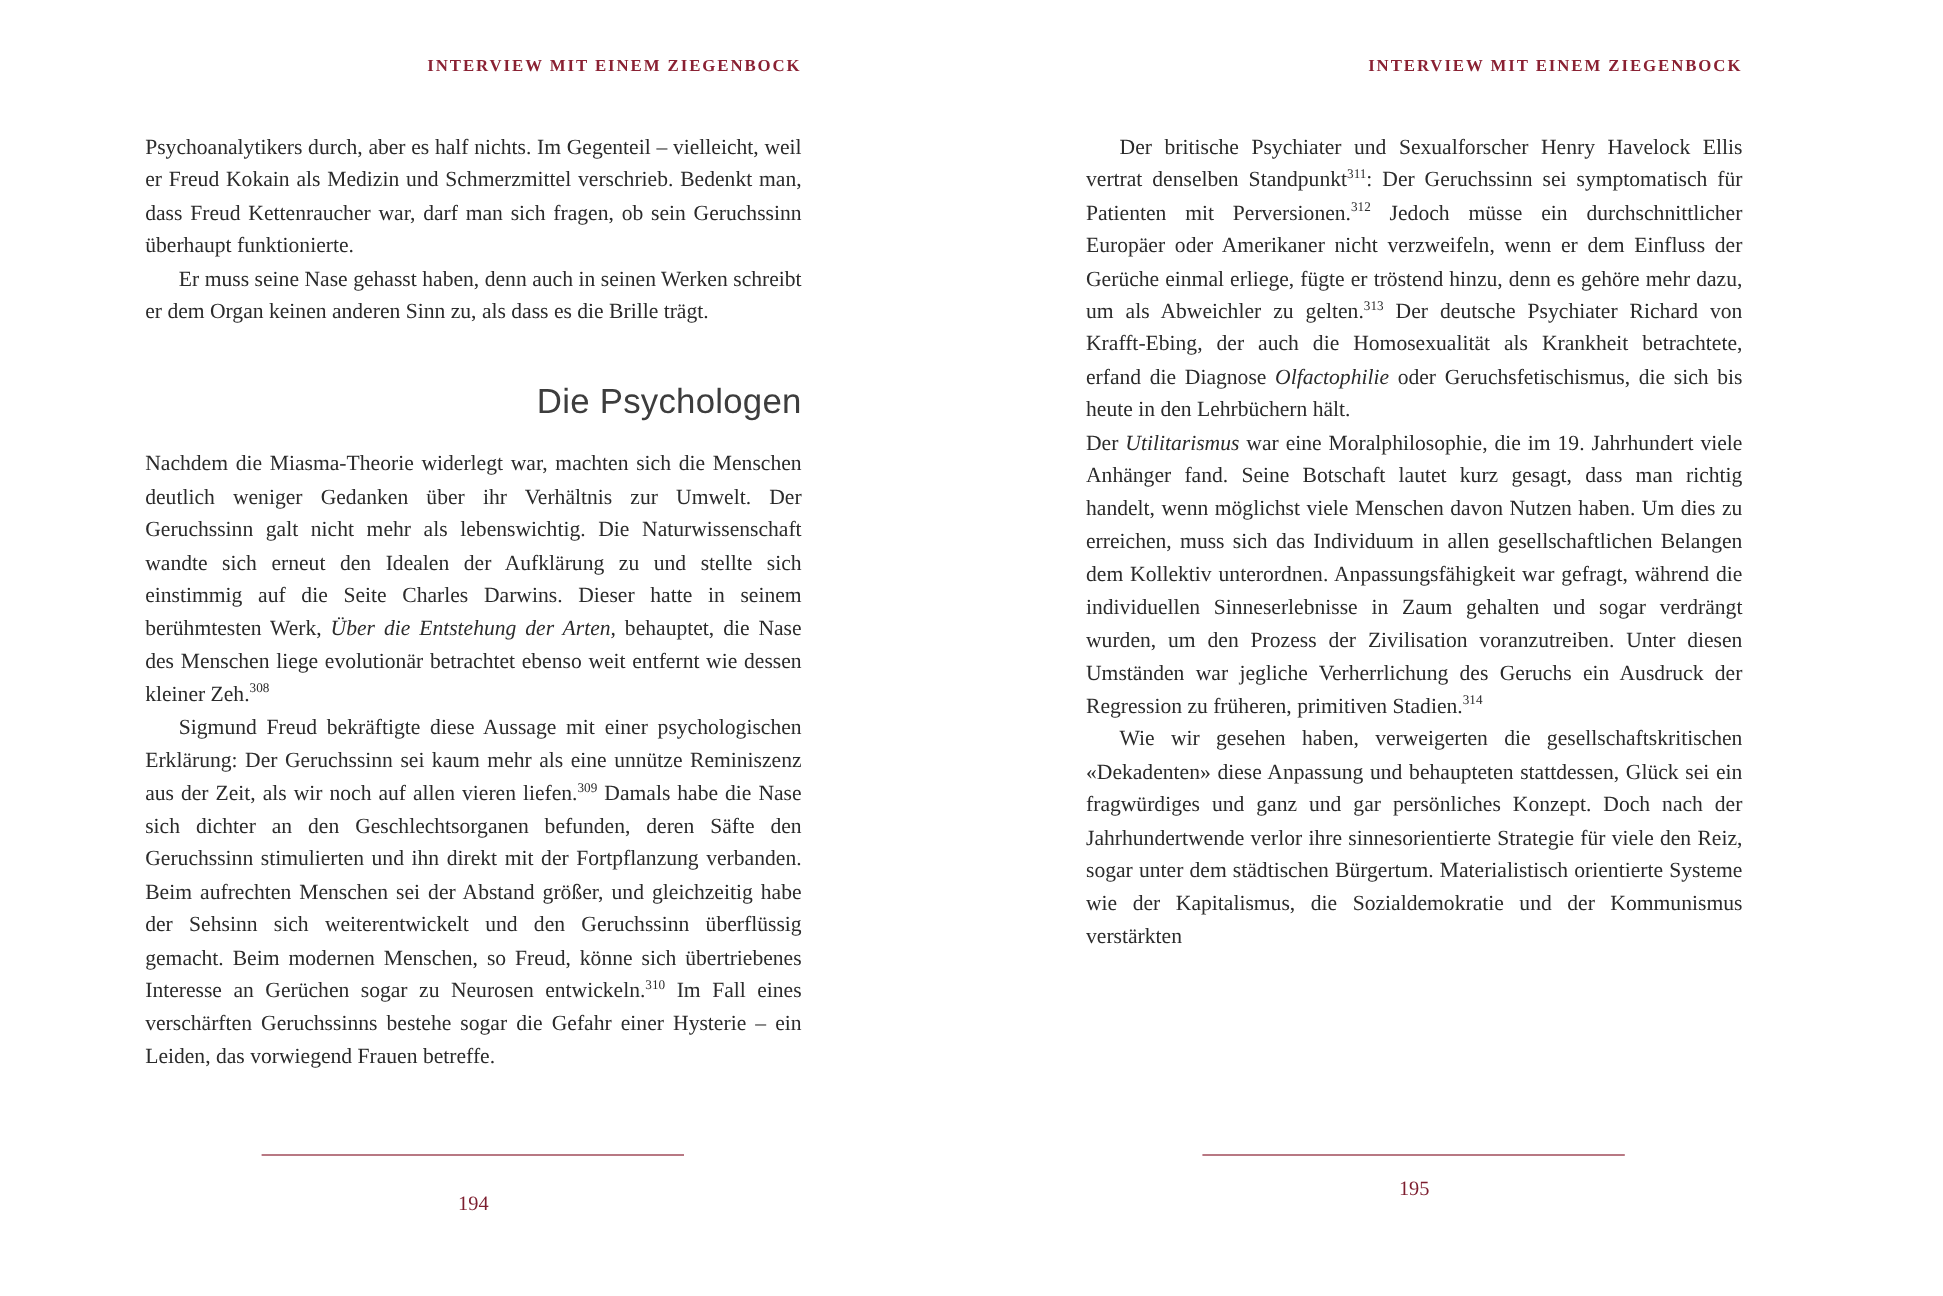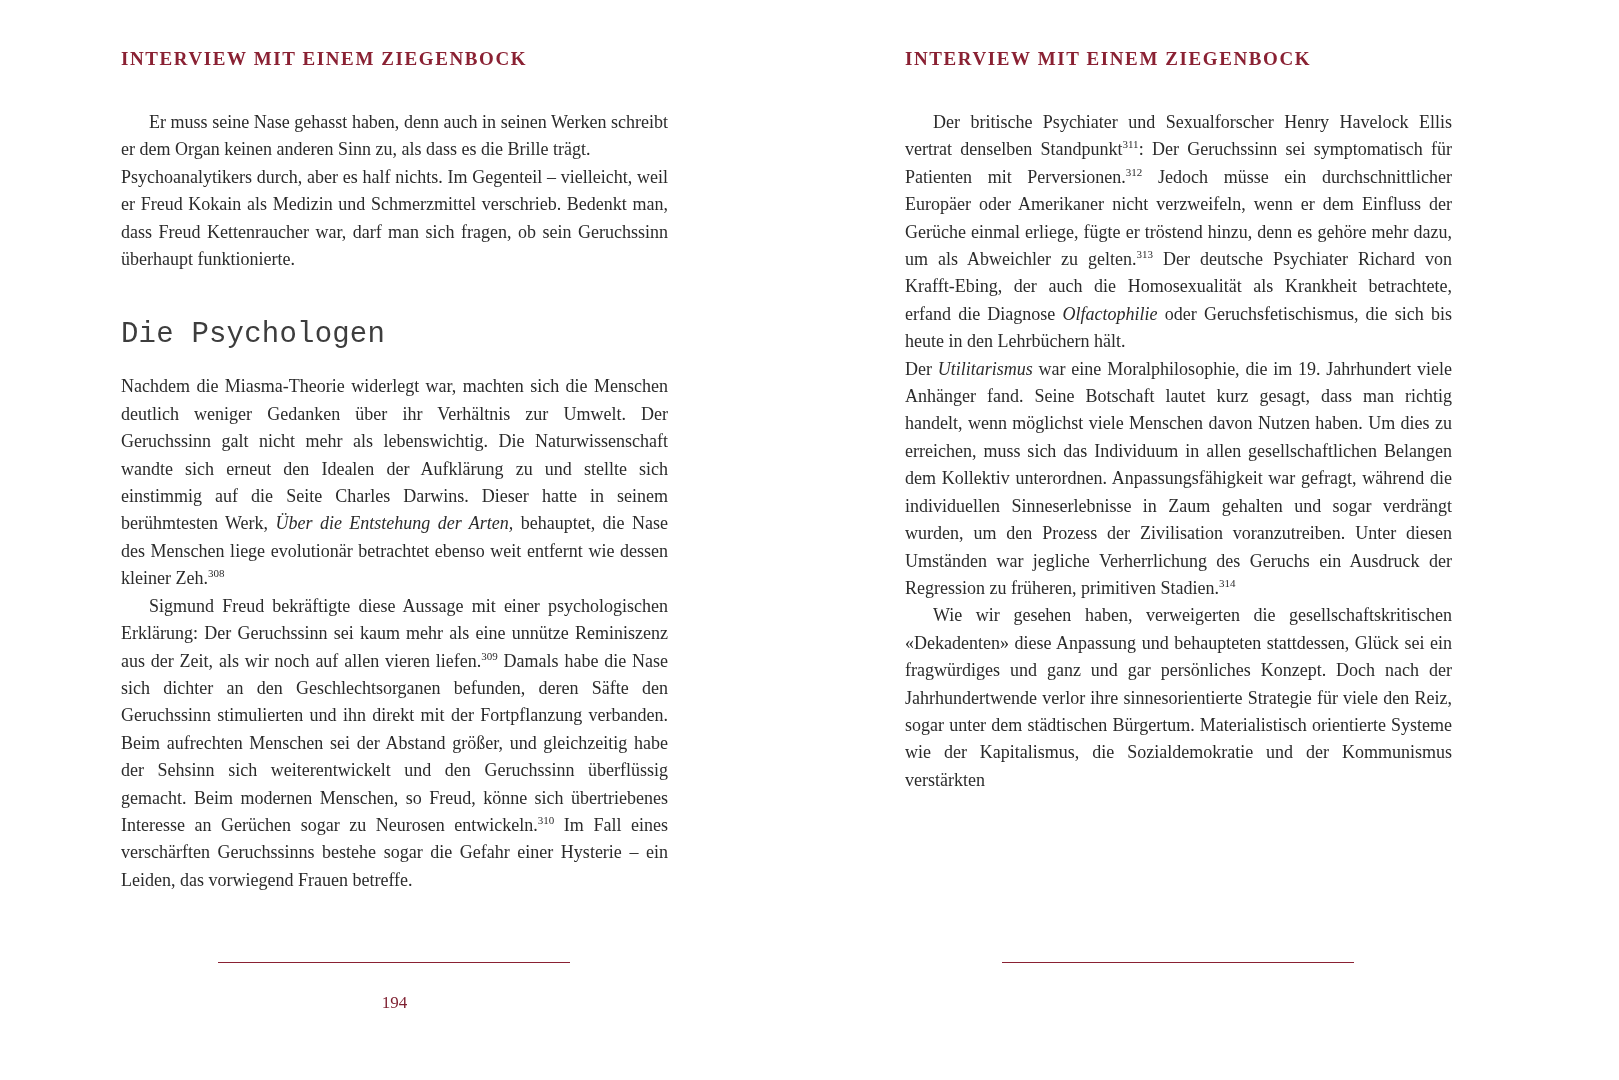--- a/index.html
+++ b/index.html
@@ -25,23 +25,23 @@
     width: 809px;
     height: 1080px;
     flex: 0 0 auto;
   }
   .page.right { width: 810px; }
 
   .running-header {
     position: absolute;
     top: 48px;
     width: 547px;
-    text-align: left;
+    text-align: right;
     font-family: "Liberation Serif", serif;
-    font-size: 19px;
+    font-size: 14px;
     font-weight: bold;
     letter-spacing: 1.6px;
     color: #8a2133;
     text-transform: uppercase;
   }
   .page.left  .running-header { left: 121px; }
   .page.right .running-header { left: 96px; }
 
   .page-body {
     position: absolute;
@@ -63,25 +63,25 @@
   .page-body p.body-paragraph .italic { font-style: italic; }
 
   .page-body p.body-paragraph sup {
     font-size: 11px;
     line-height: 0;
     vertical-align: super;
   }
 
   h2.section-heading {
     margin: 44px 0 20px 0;
-    font-family: Liberation Mono, monospace;
+    font-family: Liberation Sans, sans-serif;
     font-weight: 400;
     font-size: 29px;
     line-height: 36px;
-    text-align: left;
+    text-align: right;
     color: #3d3d3d;
     letter-spacing: 0.2px;
   }
 
   .footer-rule {
     position: absolute;
     top: 962px;
     width: 352px;
     height: 0;
     border-top: 1.2px solid #8a2133;
@@ -101,33 +101,34 @@
   .page.right .page-number { left: 96px; }
 </style>
 </head>
 <body>
 
 <div class="spread">
 
   <div class="page left">
     <div class="running-header">INTERVIEW MIT EINEM ZIEGENBOCK</div>
     <div class="page-body">
+        <p class="body-paragraph"><span>Psychoanalytikers durch, aber es half nichts. Im Gegenteil – vielleicht, weil er Freud Kokain als Medizin und Schmerzmittel verschrieb. Bedenkt man, dass Freud Kettenraucher war, darf man sich fragen, ob sein Geruchssinn überhaupt funktionierte.</span></p>
         <p class="body-paragraph indent"><span>Er muss seine Nase gehasst haben, denn auch in seinen Werken schreibt er dem Organ keinen anderen Sinn zu, als dass es die Brille trägt.</span></p>
-        <p class="body-paragraph"><span>Psychoanalytikers durch, aber es half nichts. Im Gegenteil – vielleicht, weil er Freud Kokain als Medizin und Schmerzmittel verschrieb. Bedenkt man, dass Freud Kettenraucher war, darf man sich fragen, ob sein Geruchssinn überhaupt funktionierte.</span></p>
         <h2 class="section-heading">Die Psychologen</h2>
         <p class="body-paragraph"><span>Nachdem die Miasma-Theorie widerlegt war, machten sich die Menschen deutlich weniger Gedanken über ihr Verhältnis zur Umwelt. Der Geruchssinn galt nicht mehr als lebenswichtig. Die Naturwissenschaft wandte sich erneut den Idealen der Aufklärung zu und stellte sich einstimmig auf die Seite Charles Darwins. Dieser hatte in seinem berühmtesten Werk, </span><span class="italic">Über die Entstehung der Arten,</span><span> behauptet, die Nase des Menschen liege evolutionär betrachtet ebenso weit entfernt wie dessen kleiner Zeh.</span><sup>308</sup></p>
         <p class="body-paragraph indent"><span>Sigmund Freud bekräftigte diese Aussage mit einer psychologischen Erklärung: Der Geruchssinn sei kaum mehr als eine unnütze Reminiszenz aus der Zeit, als wir noch auf allen vieren liefen.</span><sup>309</sup><span> Damals habe die Nase sich dichter an den Geschlechtsorganen befunden, deren Säfte den Geruchssinn stimulierten und ihn direkt mit der Fortpflanzung verbanden. Beim aufrechten Menschen sei der Abstand größer, und gleichzeitig habe der Sehsinn sich weiterentwickelt und den Geruchssinn überflüssig gemacht. Beim modernen Menschen, so Freud, könne sich übertriebenes Interesse an Gerüchen sogar zu Neurosen entwickeln.</span><sup>310</sup><span> Im Fall eines verschärften Geruchssinns bestehe sogar die Gefahr einer Hysterie – ein Leiden, das vorwiegend Frauen betreffe.</span></p>
       </div>
     <div class="footer-rule"></div>
     <div class="page-number">194</div>
   </div>
 
   <div class="page right">
     <div class="running-header">INTERVIEW MIT EINEM ZIEGENBOCK</div>
     <div class="page-body">
         <p class="body-paragraph indent"><span>Der britische Psychiater und Sexualforscher Henry Havelock Ellis vertrat denselben Standpunkt</span><sup>311</sup><span>: Der Geruchssinn sei symptomatisch für Patienten mit Perversionen.</span><sup>312</sup><span> Jedoch müsse ein durchschnittlicher Europäer oder Amerikaner nicht verzweifeln, wenn er dem Einfluss der Gerüche einmal erliege, fügte er tröstend hinzu, denn es gehöre mehr dazu, um als Abweichler zu gelten.</span><sup>313</sup><span> Der deutsche Psychiater Richard von Krafft-Ebing, der auch die Homosexualität als Krankheit betrachtete, erfand die Diagnose </span><span class="italic">Olfactophilie</span><span> oder Geruchsfetischismus, die sich bis heute in den Lehrbüchern hält.</span></p>
         <p class="body-paragraph"><span>Der </span><span class="italic">Utilitarismus</span><span> war eine Moralphilosophie, die im 19. Jahrhundert viele Anhänger fand. Seine Botschaft lautet kurz gesagt, dass man richtig handelt, wenn möglichst viele Menschen davon Nutzen haben. Um dies zu erreichen, muss sich das Individuum in allen gesellschaftlichen Belangen dem Kollektiv unterordnen. Anpassungsfähigkeit war gefragt, während die individuellen Sinneserlebnisse in Zaum gehalten und sogar verdrängt wurden, um den Prozess der Zivilisation voranzutreiben. Unter diesen Umständen war jegliche Verherrlichung des Geruchs ein Ausdruck der Regression zu früheren, primitiven Stadien.</span><sup>314</sup></p>
         <p class="body-paragraph indent"><span>Wie wir gesehen haben, verweigerten die gesellschaftskritischen «Dekadenten» diese Anpassung und behaupteten stattdessen, Glück sei ein fragwürdiges und ganz und gar persönliches Konzept. Doch nach der Jahrhundertwende verlor ihre sinnesorientierte Strategie für viele den Reiz, sogar unter dem städtischen Bürgertum. Materialistisch orientierte Systeme wie der Kapitalismus, die Sozialdemokratie und der Kommunismus verstärkten</span></p>
       </div>
     <div class="footer-rule"></div>
+    <div class="page-number">195</div>
   </div>
 
 </div>
 
 </body></html>

